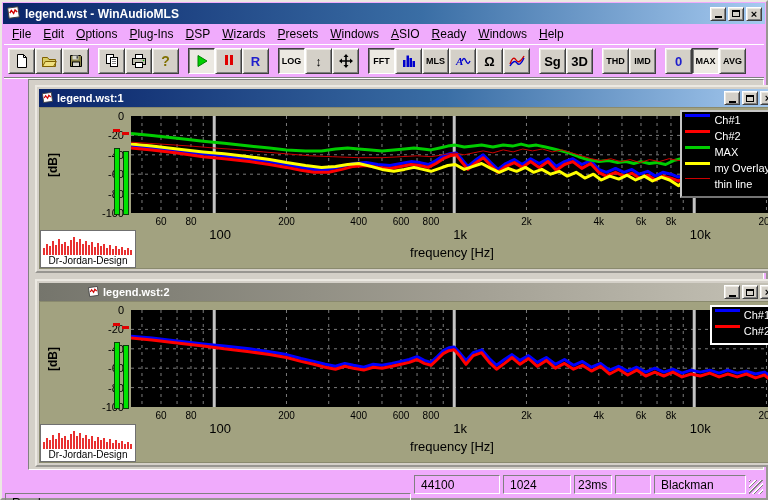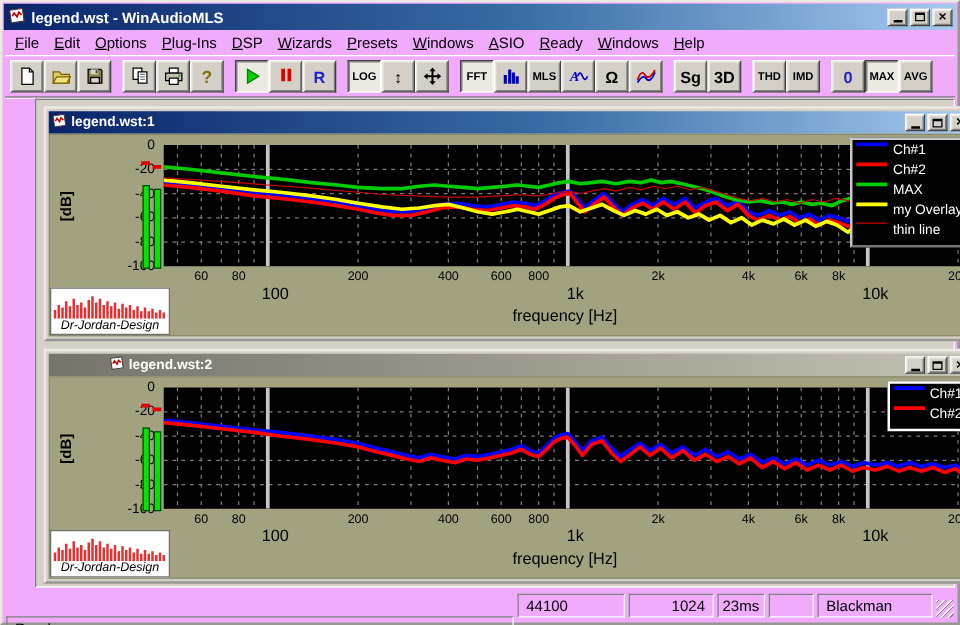--- a/index.html
+++ b/index.html
@@ -64,21 +64,21 @@
   .mpeak{position:absolute;width:7px;height:3px;background:#E00000;}
 
   .legend{position:absolute;top:2px;right:2px;background:#000;border:2px outset #c8c8c8;padding:2px 3px;z-index:5;}
   .legend.boxed{border:2px solid #fff;top:3px;}
   .lrow{display:flex;align-items:flex-start;height:16px;gap:4px;}
   .lline{display:inline-block;width:25px;flex:0 0 25px;}
   .ltext{color:#fff;font-size:11px;white-space:nowrap;}
 
   .logo{position:absolute;left:0;bottom:0;width:96px;height:38px;background:#fff;border:1px solid #707070;
     display:flex;flex-direction:column;align-items:center;justify-content:flex-end;z-index:4;}
-  .logo-text{font-size:10px;line-height:12px;color:#000;white-space:nowrap;font-style:italic;}
+  .logo-text{font-size:10px;line-height:12px;color:#000;white-space:nowrap;}
 
   
   .statusbar{position:absolute;left:2px;right:2px;bottom:2px;height:24px;display:flex;gap:3px;
     align-items:center;padding:2px 1px;}
   .sp{border:1px solid;border-color:#808080 #fff #fff #808080;height:19px;padding:2px 6px;
     font-size:12px;overflow:hidden;white-space:nowrap;}
   .sp.ready{flex:1;margin-top:36px;}
   .grip{width:14px;height:14px;align-self:flex-end;
     background:repeating-linear-gradient(135deg,#fff 0 1px,#808080 1px 2px,transparent 2px 4px);}
 </style>
@@ -465,20 +465,20 @@
           <span class="logo-text">Dr-Jordan-Design</span>
         </div>
       </div>
     </div>
 
   </div>
 
   <div class="statusbar">
     <span class="sp ready">Ready</span>
     <span class="sp" style="width:86px">44100</span>
-    <span class="sp" style="width:68px;text-align:right">1024</span>
+    <span class="sp" style="width:68px;text-align:left">1024</span>
     <span class="sp" style="width:38px;padding:2px 3px">23ms</span>
     <span class="sp" style="width:36px"></span>
     <span class="sp" style="width:92px">Blackman</span>
     <span class="grip"></span>
   </div>
 
 </div>
 
 </body></html>

